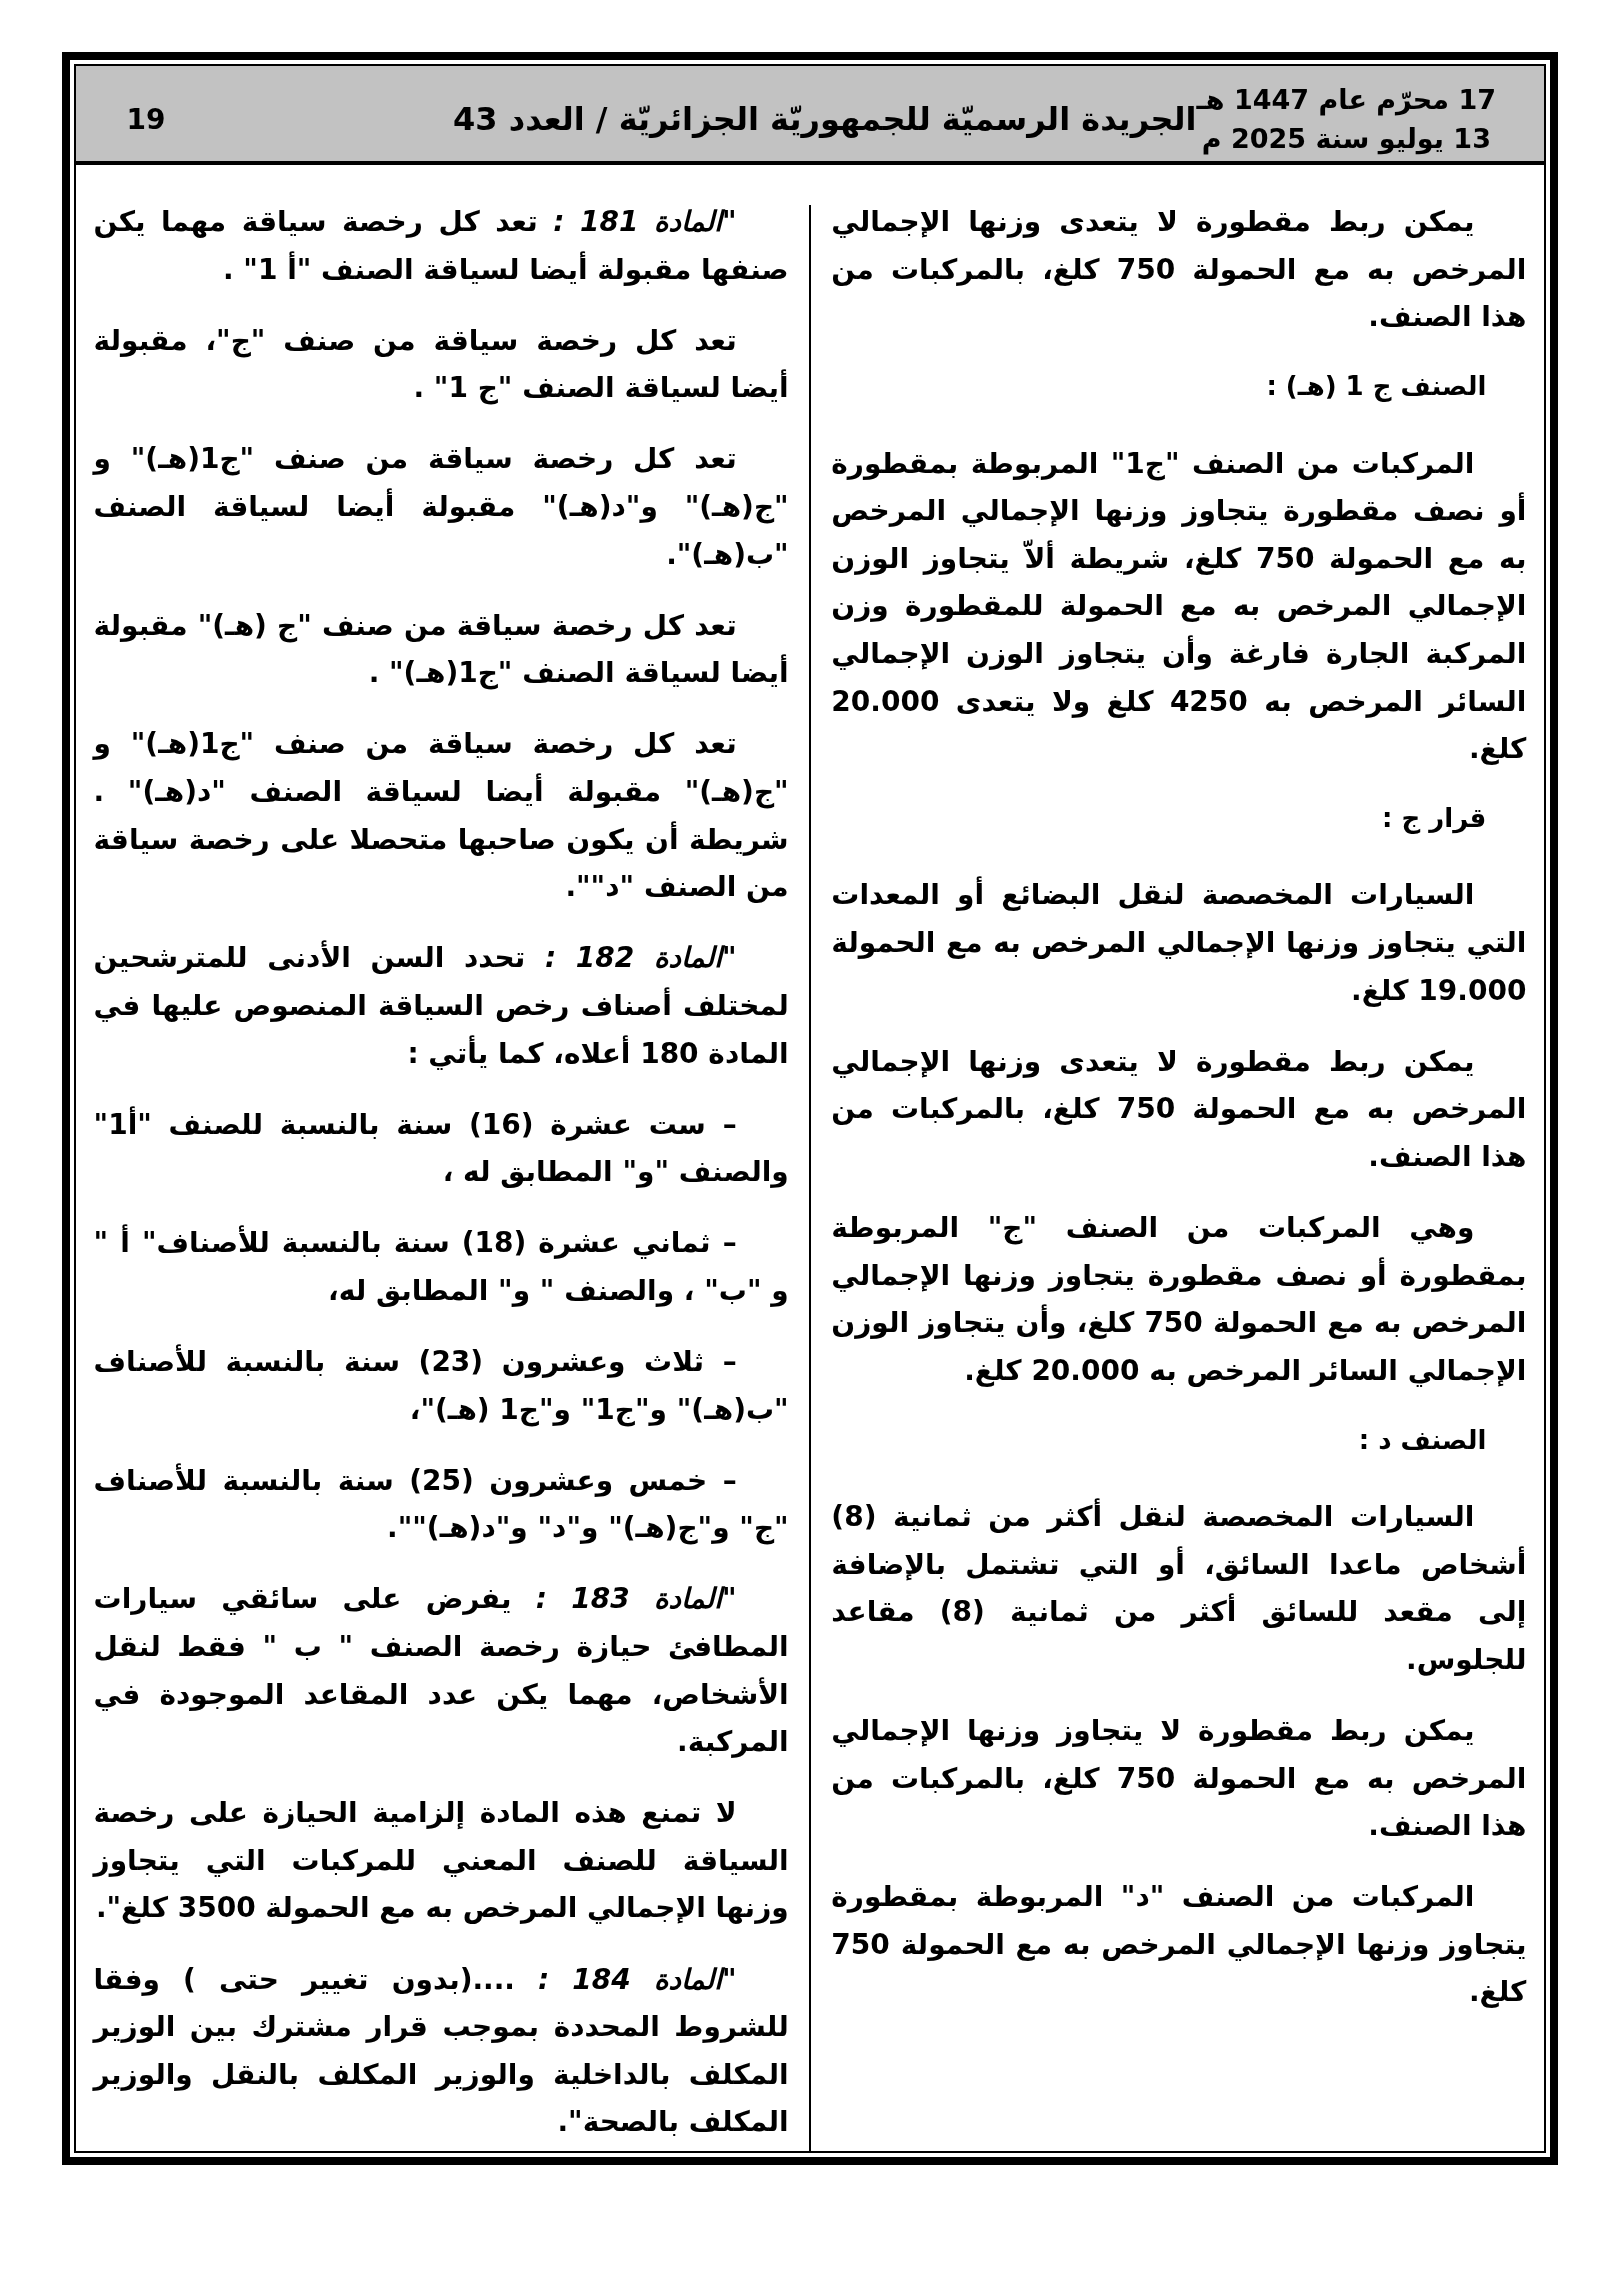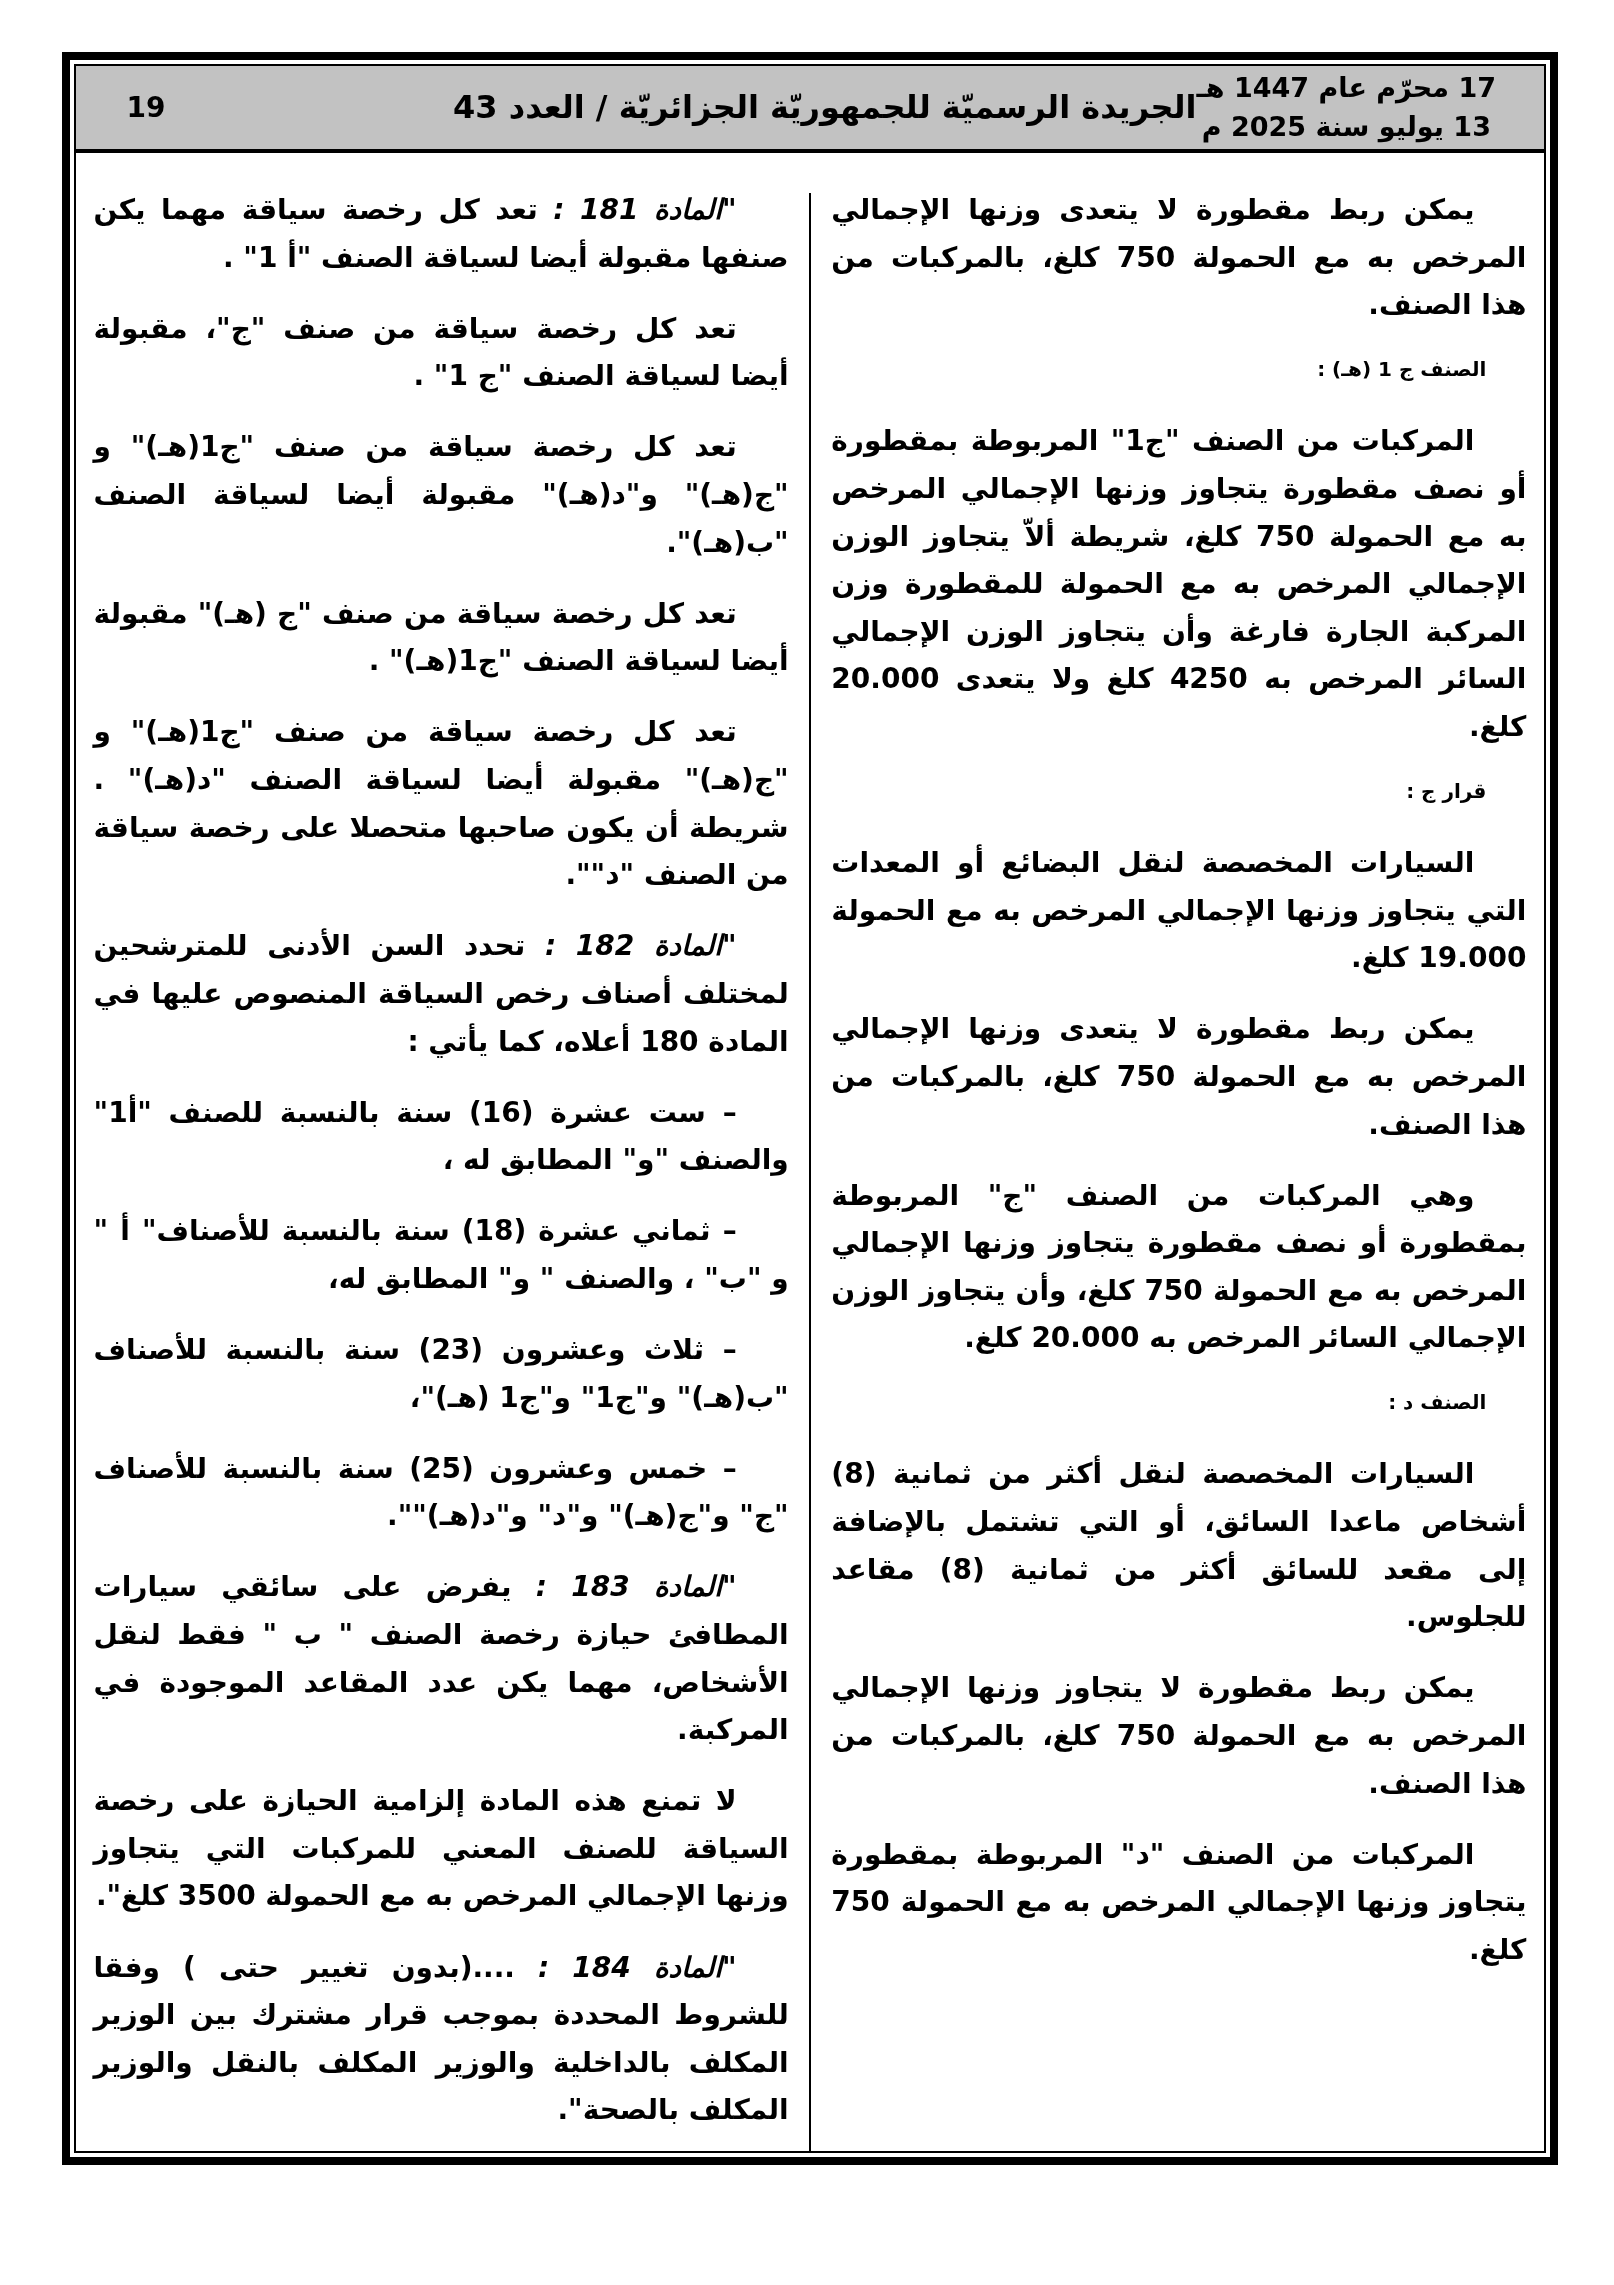--- a/index.html
+++ b/index.html
@@ -38,21 +38,21 @@
     flex-direction: column;
     overflow: hidden;
   }
   .masthead {
     direction: ltr;
     background: #c2c2c2;
     height: 83px;
     flex: 0 0 83px;
     display: flex;
     align-items: center;
-    padding: 0 43px 0 51px;
+    padding: 12px 43px 0 51px;
     font-weight: bold;
   }
   .masthead .pageno {
     width: 81px;
     font-size: 28px;
     text-align: left;
   }
   .masthead .title {
     flex: 1;
     direction: rtl;
@@ -91,21 +91,21 @@
     flex: 0 0 2.7px;
     background: #000;
     margin: 7.2px 20px 0 20px;
   }
   .col p.para {
     margin: 0 0 23.5px 0;
     text-indent: 52px;
   }
   .col h2.heading {
     margin: 23.5px 0 31px 0;
-    font-size: 20px;
+    font-size: 26px;
     font-weight: bold;
     text-indent: 40px;
     text-align: right;
   }
   .col .lead {
     font-style: italic;
     font-weight: bold;
   }
 </style>
 </head>

